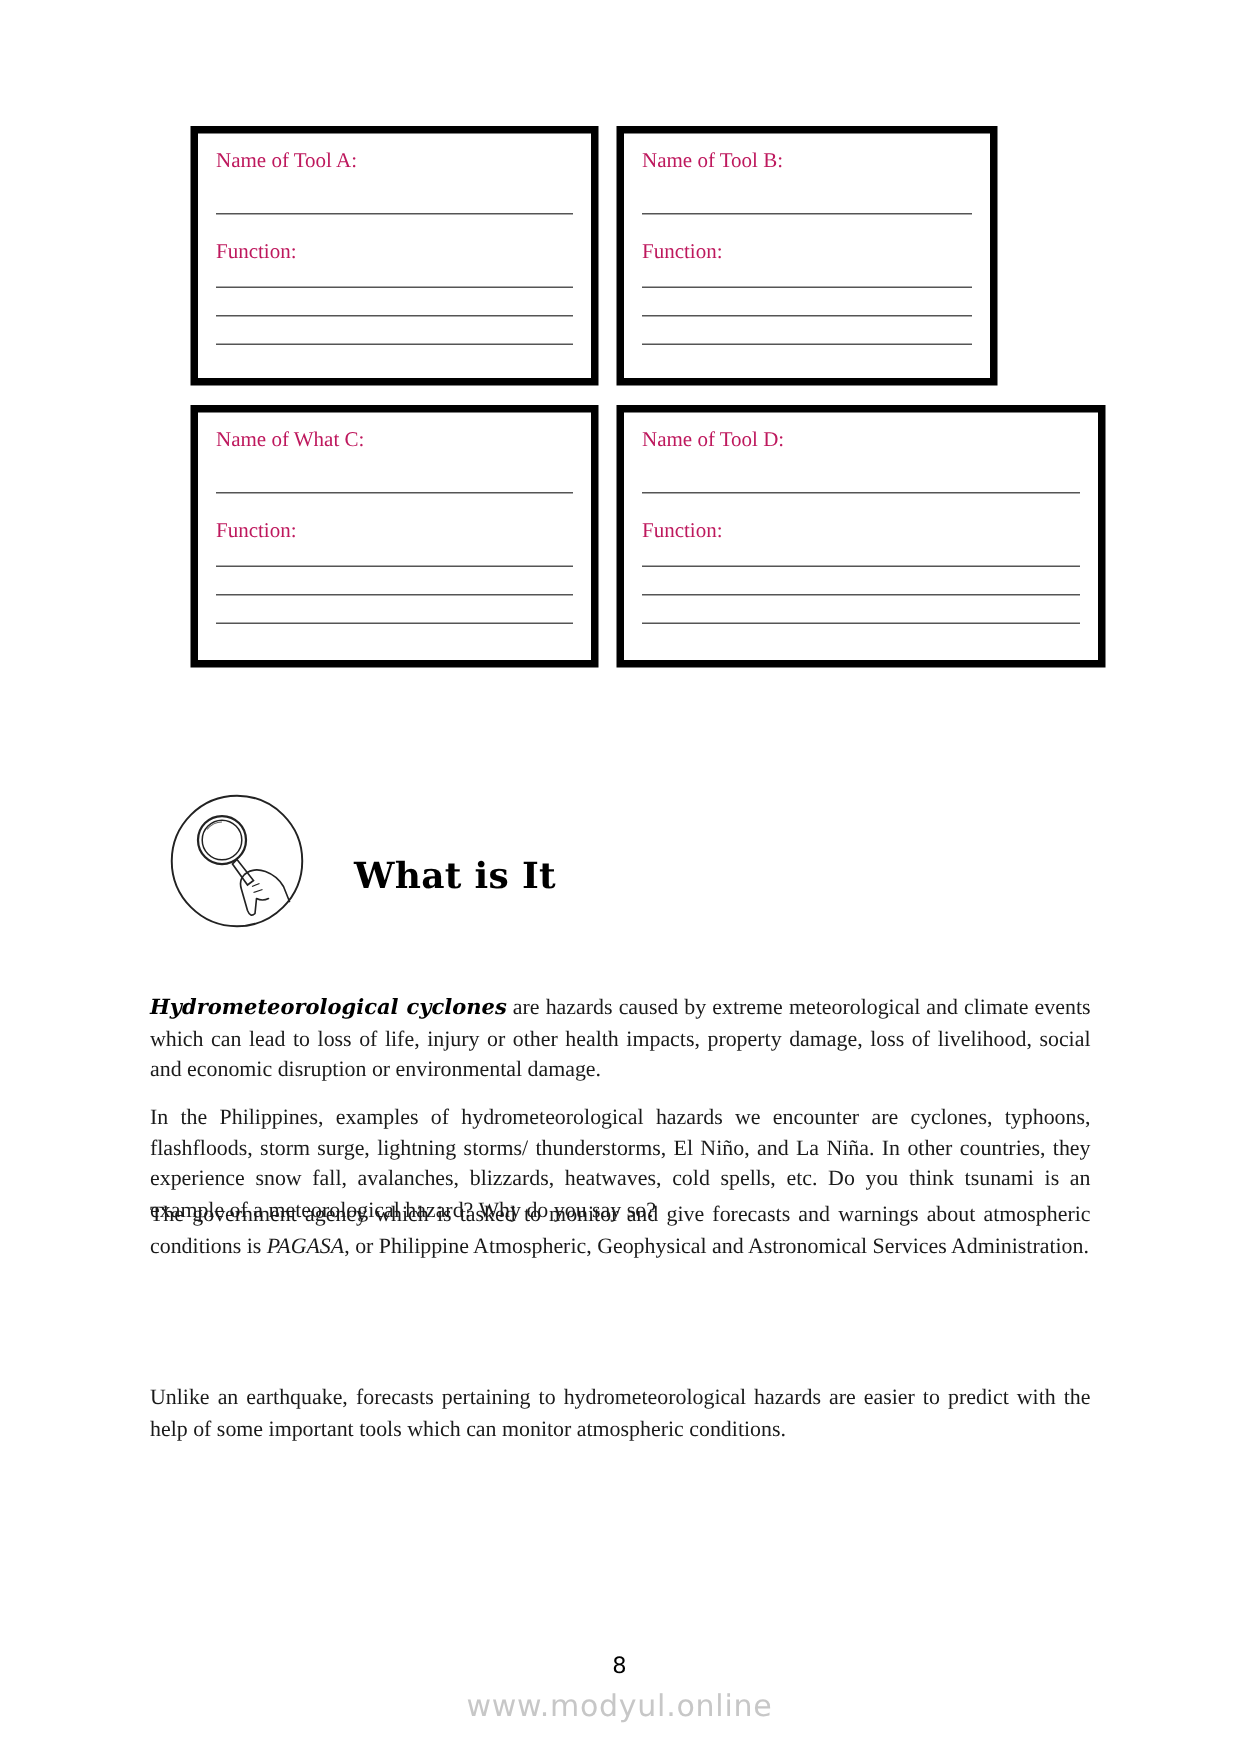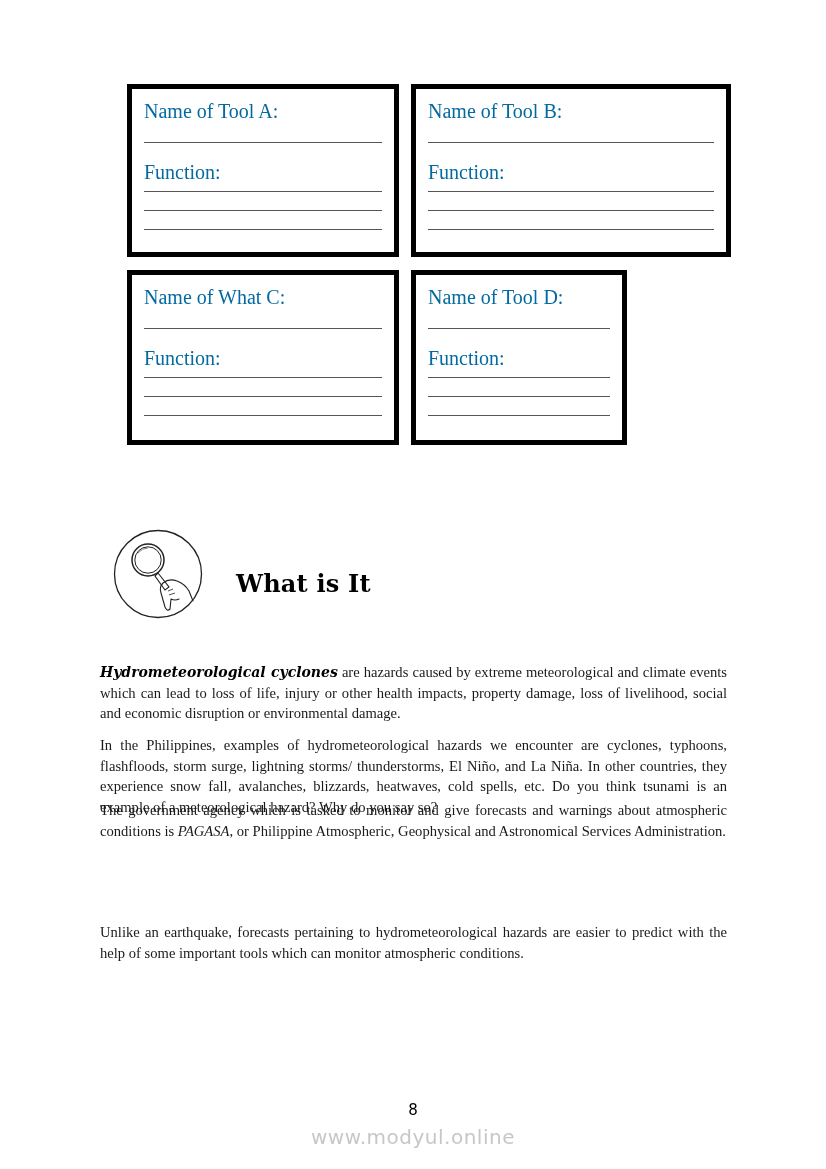--- a/index.html
+++ b/index.html
@@ -1,19 +1,19 @@
 <!DOCTYPE html>
 <html><head>
 <meta charset="utf-8">
 <style>
   html, body { margin: 0; padding: 0; background: #ffffff; }
   body { width: 826px; height: 1169px; position: relative; overflow: hidden;
          font-family: "DejaVu Serif", "Liberation Serif", serif; color: #1a1a1a; }
   .box { position: absolute; box-sizing: border-box; border: 5px solid #000; background: #fff; }
-  .box .label { position: absolute; left: 12px; font-size: 20px; line-height: 1; color: #0369a1;
+  .box .label { position: absolute; left: 12px; font-size: 14px; line-height: 1; color: #be185d;
                 font-family: "Liberation Serif", "DejaVu Serif", serif; }
   .box .line { position: absolute; left: 12px; right: 12px; height: 0; border-top: 1.3px solid #555; }
   .heading-icon { position: absolute; left: 113px; top: 529px; width: 90px; height: 90px; }
   .heading { position: absolute; left: 225px; top: 558px; font-size: 24px; font-weight: bold; 
              font-family: "DejaVu Serif", serif; color: #000; margin: 11px; letter-spacing: 0.2px; }
   .body-text { position: absolute; left: 100px; width: 627px; font-size: 14.6px; line-height: 20.6px;
                text-align: justify; margin: 0; font-family: "Liberation Serif", "DejaVu Serif", serif; color: #1a1a1a; }
   .term { font-weight: bold; font-style: italic; font-family: "DejaVu Serif", serif; font-size: 14px; color: #000; }
   .em { font-style: italic; }
   .page-number { position: absolute; left: 0; width: 826px; top: 1101px; text-align: center;
@@ -26,39 +26,39 @@
 
 <div class="box" style="left:127px; top:84px; width:272px; height:173px;">
   <span class="label" style="top:12px;">Name of Tool A:</span>
   <div class="line" style="top:53px;"></div>
   <span class="label" style="top:73px;">Function:</span>
   <div class="line" style="top:102px;"></div>
   <div class="line" style="top:121px;"></div>
   <div class="line" style="top:140px;"></div>
 </div>
 
-<div class="box" style="left:411px; top:84px; width:320px; height:173px;">
+<div class="box" style="left:411px; top:84px; width:254px; height:173px;">
   <span class="label" style="top:12px;">Name of Tool B:</span>
   <div class="line" style="top:53px;"></div>
   <span class="label" style="top:73px;">Function:</span>
   <div class="line" style="top:102px;"></div>
   <div class="line" style="top:121px;"></div>
   <div class="line" style="top:140px;"></div>
 </div>
 
 <div class="box" style="left:127px; top:270px; width:272px; height:175px;">
   <span class="label" style="top:12px;">Name of What C:</span>
   <div class="line" style="top:53px;"></div>
   <span class="label" style="top:73px;">Function:</span>
   <div class="line" style="top:102px;"></div>
   <div class="line" style="top:121px;"></div>
   <div class="line" style="top:140px;"></div>
 </div>
 
-<div class="box" style="left:411px; top:270px; width:216px; height:175px;">
+<div class="box" style="left:411px; top:270px; width:326px; height:175px;">
   <span class="label" style="top:12px;">Name of Tool D:</span>
   <div class="line" style="top:53px;"></div>
   <span class="label" style="top:73px;">Function:</span>
   <div class="line" style="top:102px;"></div>
   <div class="line" style="top:121px;"></div>
   <div class="line" style="top:140px;"></div>
 </div>
 
 <div class="heading-icon">
   <svg width="90" height="90" viewBox="0 0 90 90" xmlns="http://www.w3.org/2000/svg">

